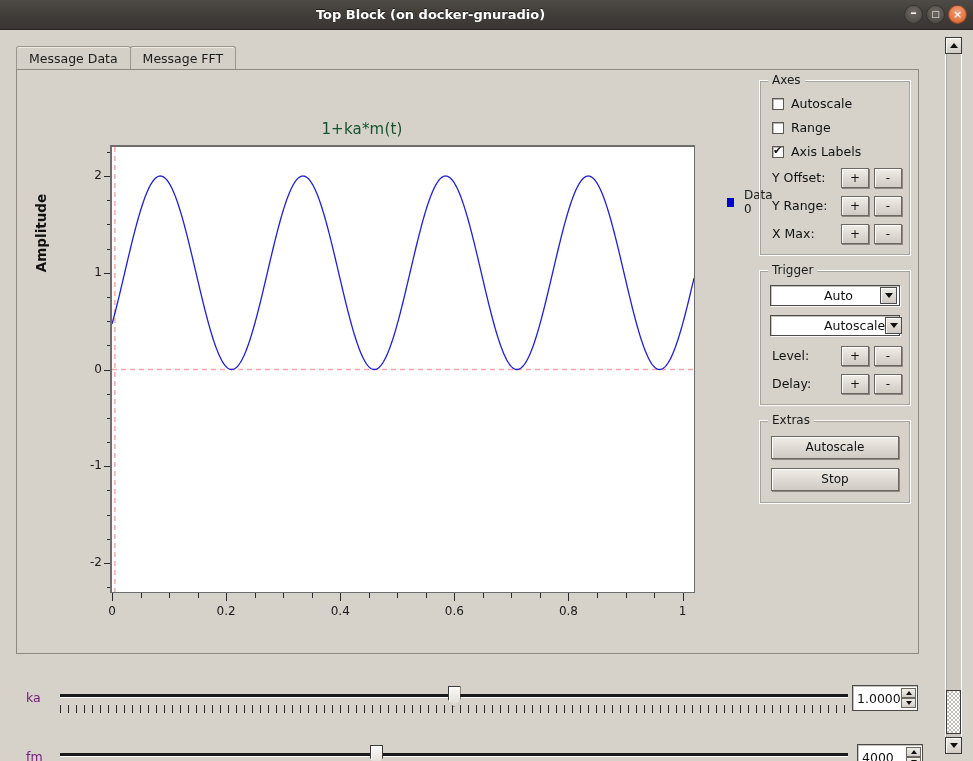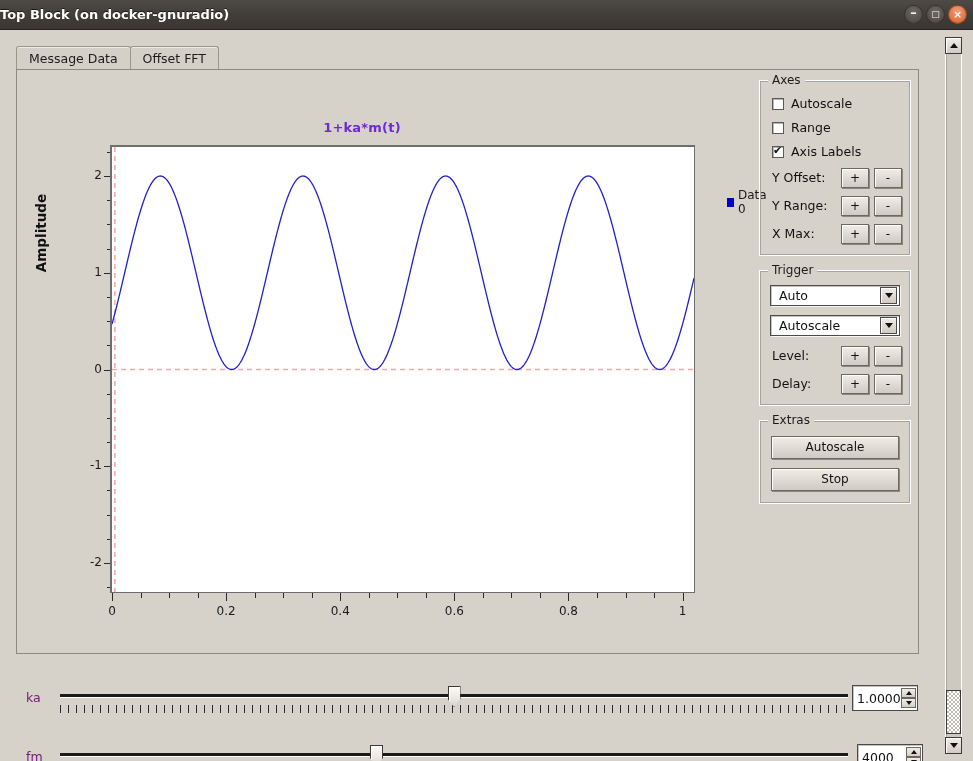--- a/index.html
+++ b/index.html
@@ -21,20 +21,21 @@
   .titlebar {
     position: absolute; left: 0; top: 0;
     width: 973px; height: 30px;
     background: linear-gradient(to bottom, #4e4a45 0%, #413d39 50%, #3a3633 100%);
     border-bottom: 1px solid #26231f;
   }
   .titlebar-text {
     position: absolute; left: 0; top: 0;
     width: 861px; height: 29px;
     line-height: 29px;
+    text-align: center;
     color: #ffffff;
     font-size: 13px;
     font-weight: bold;
     font-family: "DejaVu Sans", "Liberation Sans", sans-serif;
     text-shadow: 0 -1px 0 rgba(0,0,0,.6);
   }
   .winbtns {
     position: absolute; right: 6px; top: 5px;
     display: flex; gap: 3px;
   }
@@ -102,22 +103,22 @@
 
   
   .plotwrap {
     position: absolute; left: 0; top: 0;
     width: 740px; height: 583px;
   }
   .plot-title {
     position: absolute; left: 0; top: 50px;
     width: 690px;
     text-align: center;
-    font-size: 13px; font-weight: bold;
-    color: #6d28d9;
+    font-size: 15px; font-weight: normal;
+    color: #14532d;
     letter-spacing: .2px;
   }
   .ylabel {
     position: absolute;
     left: 16px; top: 218px;
     width: 110px;
     transform: rotate(-90deg);
     transform-origin: 0 0;
     text-align: center;
     font-size: 13.5px; font-weight: bold;
@@ -150,21 +151,21 @@
   }
   .xtick-label {
     position: absolute;
     width: 40px; text-align: center;
     font-size: 12px; color: #1a1a1a;
   }
 
   .legend {
     position: absolute;
     left: 710px; top: 118px;
-    display: flex; align-items: center; gap: 4px;
+    display: flex; align-items: center; gap: 10px;
     font-size: 12px; color: #1a1a1a;
   }
   .legend-swatch { width: 9px; height: 9px; }
 
   
   .ctrlcol {
     position: absolute; left: 742px; top: 10px;
     width: 152px;
   }
   .groupbox {
@@ -229,20 +230,21 @@
     background: #ffffff;
     border: 1px solid #4a4a4a;
     box-shadow: inset 1px 1px 0 #c8c4bc, 1px 1px 0 rgba(255,255,255,.8);
     display: flex; align-items: center;
   }
   .combo .combo-text {
     padding-left: 8px;
     font-size: 12.5px;
     color: #111;
     flex: 1 1 auto;
+    margin-left: 45px;
   }
   .combo .combo-arrow {
     width: 17px; height: 17px;
     margin-right: 2px;
     background: linear-gradient(to bottom, #f0ede7 0%, #dedad3 55%, #cfcbc3 100%);
     border: 1px solid #4a4a4a;
     box-shadow: inset 1px 1px 0 #ffffff;
     display: flex; align-items: center; justify-content: center;
     flex: 0 0 auto;
   }
@@ -376,21 +378,21 @@
       <div class="winbtn close">
           <span class="glyph">×</span>
         </div>
     </div>
   </div>
 
   <div class="content">
 
     <div class="tabbar">
       <div class="tab">Message Data</div>
-      <div class="tab">Offset FFT</div>
+      <div class="tab">Message FFT</div>
     </div>
 
     <div class="tabpage">
 
       <div class="plotwrap">
         <div class="plot-title">1+ka*m(t)</div>
         <div class="ylabel">Amplitude</div>
 
         <div class="yticks" id="yticks">
             <div class="ytick-label" style="left: 55px; top: 484.978px;">-2</div>

